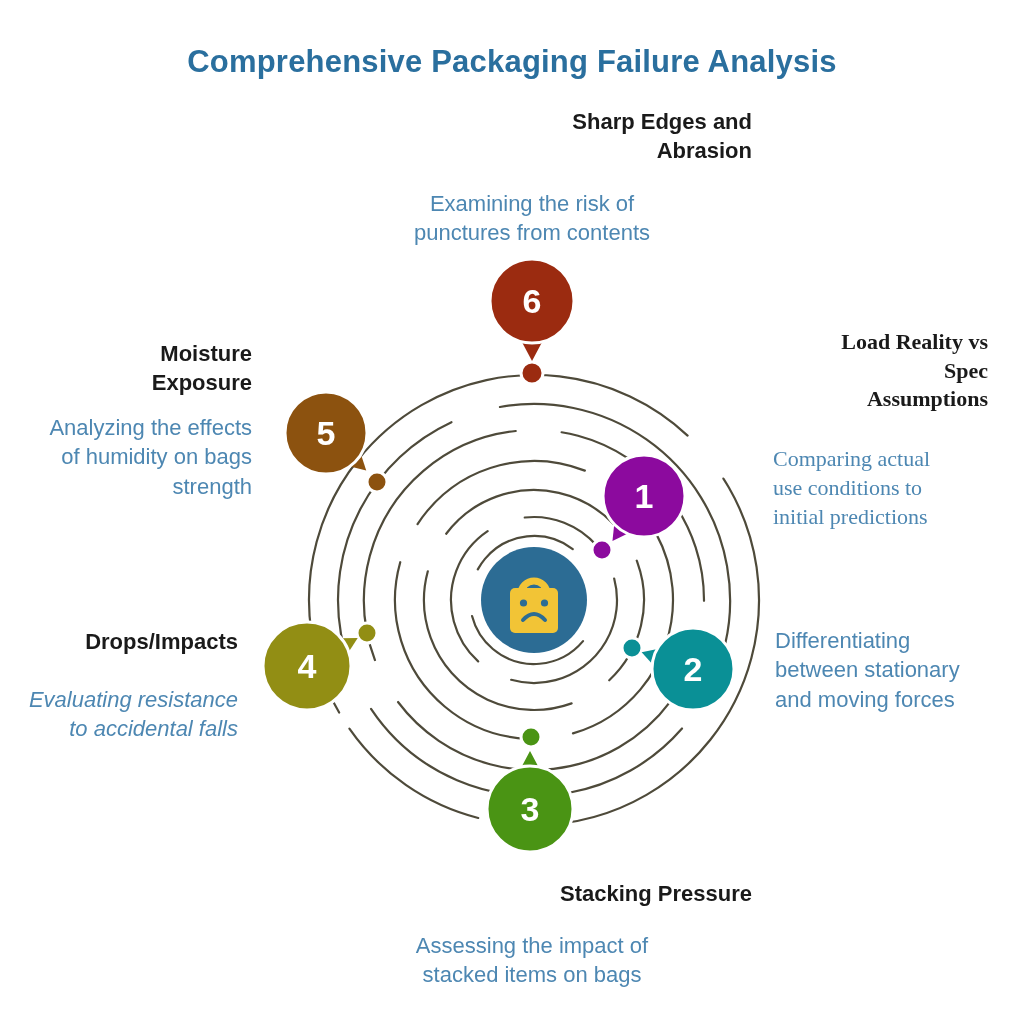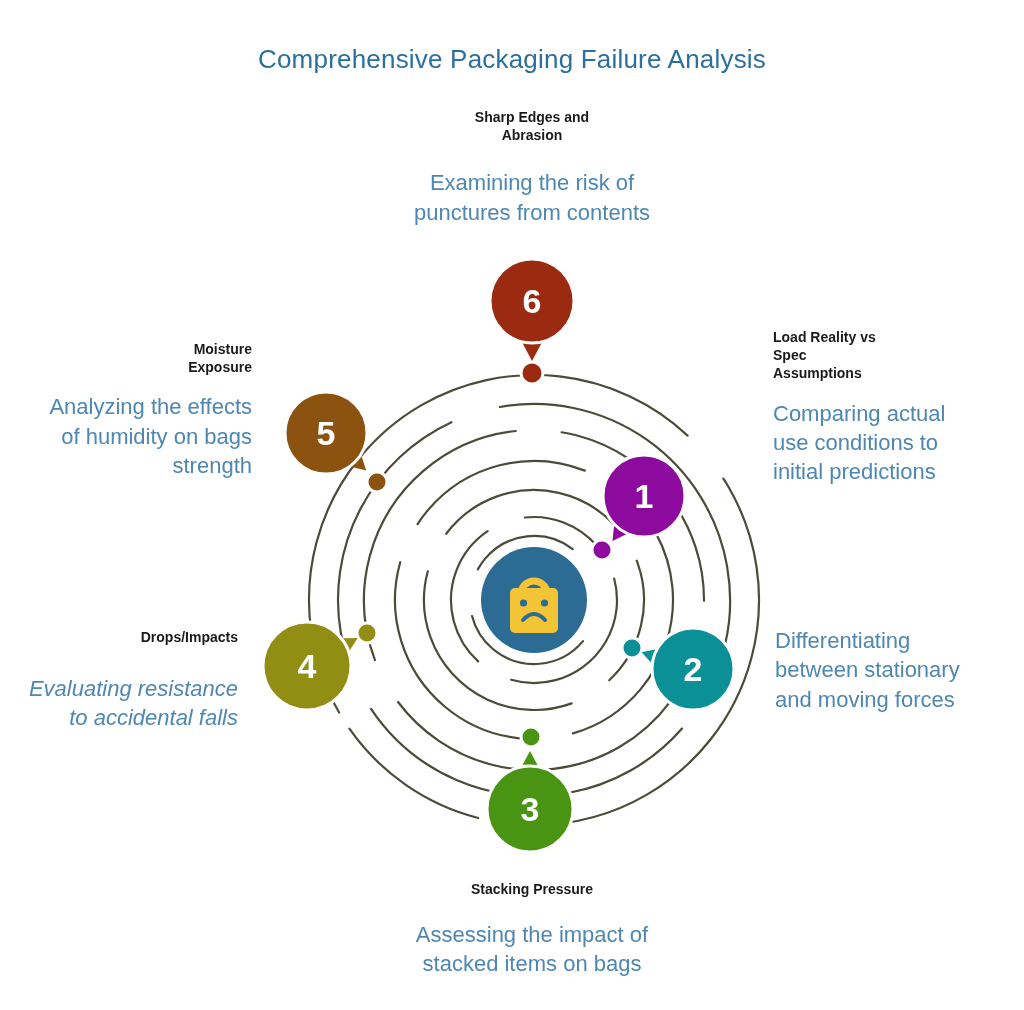--- a/index.html
+++ b/index.html
@@ -9,32 +9,33 @@
     height: 1010px;
     background: #ffffff;
     overflow: hidden;
     font-family: "Liberation Sans", sans-serif;
   }
   .page-title {
     position: absolute;
     left: 0; right: 0; top: 44px;
     margin: 0;
     text-align: center;
-    font-size: 26px;
-    font-weight: 400;
+    font-size: 31px;
+    font-weight: 700;
     letter-spacing: 0.2px;
   }
   .abs { position: absolute; }
   .tb { position: absolute; }
   .tb .block-title {
-    font-size: 14px;
+    font-size: 22px;
     font-weight: 700;
     color: #1A1A1A;
     line-height: 1.3;
     white-space: pre-line;
+    text-align: right;
   }
   .tb .block-desc {
     font-size: 22px;
     color: #4D87B2;
     line-height: 1.33;
     margin-top: 20px;
     white-space: pre-line;
   }
   .tb.align-center { text-align: center; }
   .tb.align-right  { text-align: right; }
@@ -131,25 +132,25 @@
     <text class="bubble-num" text-anchor="middle" y="12">6</text>
   </svg>
 
   <div class="tb align-center" style="left:312px; top:108px; width:440px;">
     <div class="block-title">Sharp Edges and
 Abrasion</div>
     <div class="block-desc" style="margin-top:24px;">Examining the risk of
 punctures from contents</div>
   </div>
 
-  <div class="tb align-left" style="left:773px; top:328px; width:215px;">
+  <div class="tb align-left" style="left:773px; top:328px; width:215px;font-family:Liberation Serif, serif;">
     <div class="block-title">Load Reality vs
 Spec
 Assumptions</div>
-    <div class="block-desc" style="margin-top:16px;">Comparing actual
+    <div class="block-desc" style="margin-top:30px;">Comparing actual
 use conditions to
 initial predictions</div>
   </div>
 
   <div class="tb align-left" style="left:775px; top:596px; width:230px;">
     <div class="block-desc" style="margin-top:30px;">Differentiating
 between stationary
 and moving forces</div>
   </div>
 

